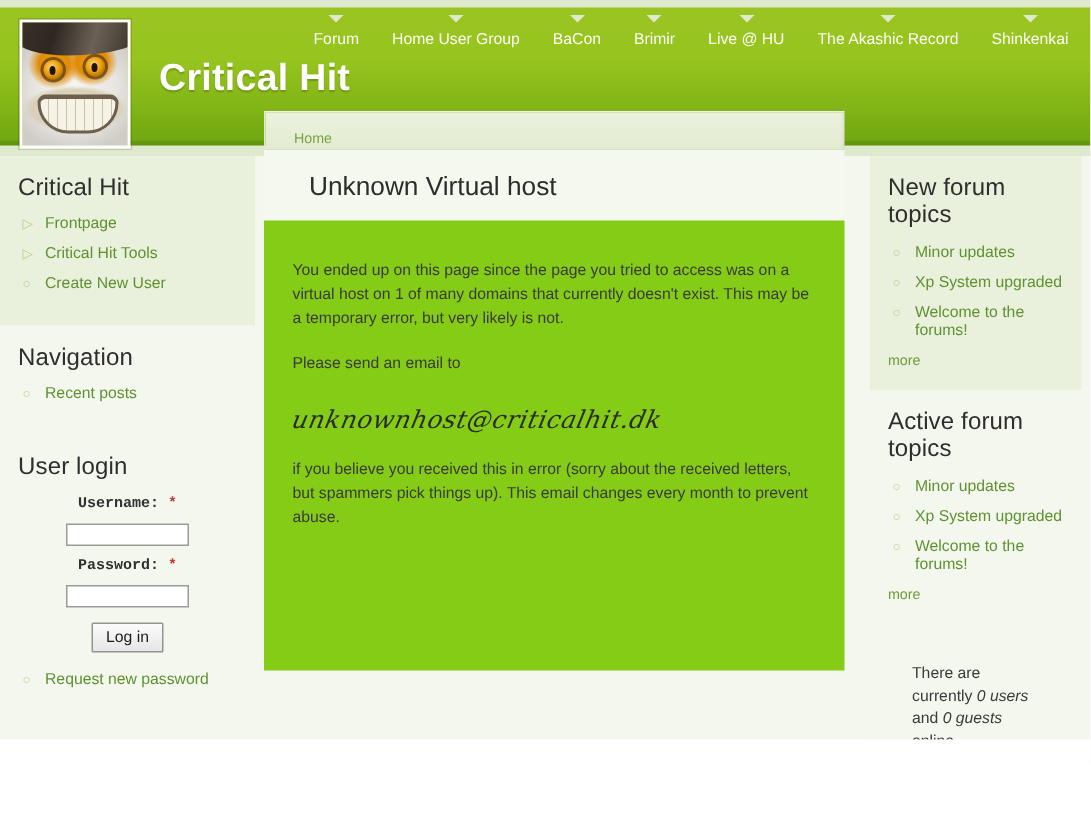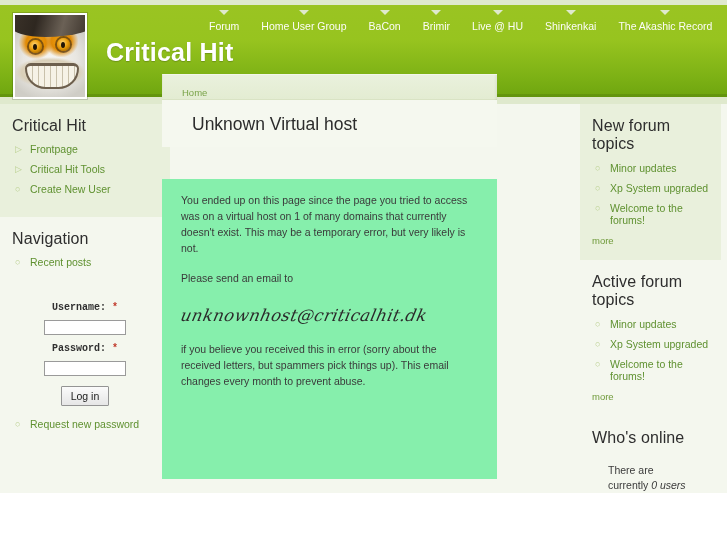--- a/index.html
+++ b/index.html
@@ -196,22 +196,22 @@
     background: linear-gradient(to bottom, #fbfbfb 0%, #e6e6e6 100%);
     border: 1px solid #949494;
     border-radius: 1px;
     cursor: pointer;
   }
   .post-login { margin-top: 12px; text-align: left; }
 
   
   .content-wrap {
     position: absolute;
-    left: 162px; top: 74px;
-    width: 335px;
+    left: 176px; top: 74px;
+    width: 387px;
   }
   .breadcrumb-bar {
     height: 25px;
     background: linear-gradient(to bottom, #eaf1dd 0%, #e3ecd2 100%);
     border-top: 1px solid #f2f6e9;
     border-left: 1px solid #e2ead0;
     padding: 7px 0 0 19px;
     position: relative;
   }
   .breadcrumb-bar:after {
@@ -231,24 +231,23 @@
     padding: 14px 19px 12px 30px;
     border-top: 1px solid #d9e3c4;
   }
   .content-head h1 {
     margin: 0;
     font-size: 17.5px;
     font-weight: normal;
     color: #2c2c2c;
   }
   .content-body {
-    background: #86efac;
-    padding: 13px 19px 22px 19px;
+    background: #84cc16;
+    padding: 25px 19px 22px 19px;
     min-height: 300px;
-    margin-top: 32px;
   }
   .content-body p {
     margin: 0 0 14px 0;
     font-size: 10.5px;
     line-height: 16px;
     color: #3a3a3a;
   }
   .email-script {
     font-family: "DejaVu Serif", serif;
     font-style: italic;
@@ -331,25 +330,25 @@
       <a class="nav-item">
         <span class="caret"></span>
         <span>Brimir</span>
       </a>
       <a class="nav-item">
         <span class="caret"></span>
         <span>Live @ HU</span>
       </a>
       <a class="nav-item">
         <span class="caret"></span>
+        <span>The Akashic Record</span>
+      </a>
+      <a class="nav-item">
+        <span class="caret"></span>
         <span>Shinkenkai</span>
-      </a>
-      <a class="nav-item">
-        <span class="caret"></span>
-        <span>The Akashic Record</span>
       </a>
     </div>
   </div>
 
   <div class="sidebar-left">
 
     <div class="block tint">
       <h2>Critical Hit</h2>
       <ul class="menu">
         <li>
@@ -371,20 +370,21 @@
       <h2>Navigation</h2>
       <ul class="menu">
         <li>
           <span class="bullet">○</span>
           <a>Recent posts</a>
         </li>
       </ul>
     </div>
 
     <div class="block plain">
+      <h2>User login</h2>
       <div class="login-form">
 
         <div class="form-row">
           <label class="form-label"><span>Username:</span> <span class="req">*</span></label>
           <input class="form-input" type="text" value="" style="">
         </div>
 
         <div class="form-row">
           <label class="form-label"><span>Password:</span> <span class="req">*</span></label>
           <input class="form-input" type="password" value="" style="">
@@ -454,19 +454,18 @@
         </li>
         <li>
           <span class="bullet">○</span>
           <a>Welcome to the forums!</a>
         </li>
       </ul>
       <a class="more-link">more</a>
     </div>
 
     <div class="block plain">
-      <h2>Who's online</h2>
       <p class="online-text"><span>There are currently </span><em>0 users</em><span> and </span><em>0 guests</em><span> online.</span></p>
     </div>
   </div>
 
   <div class="footer-pad"></div>
 </div>
 
 </body></html>

